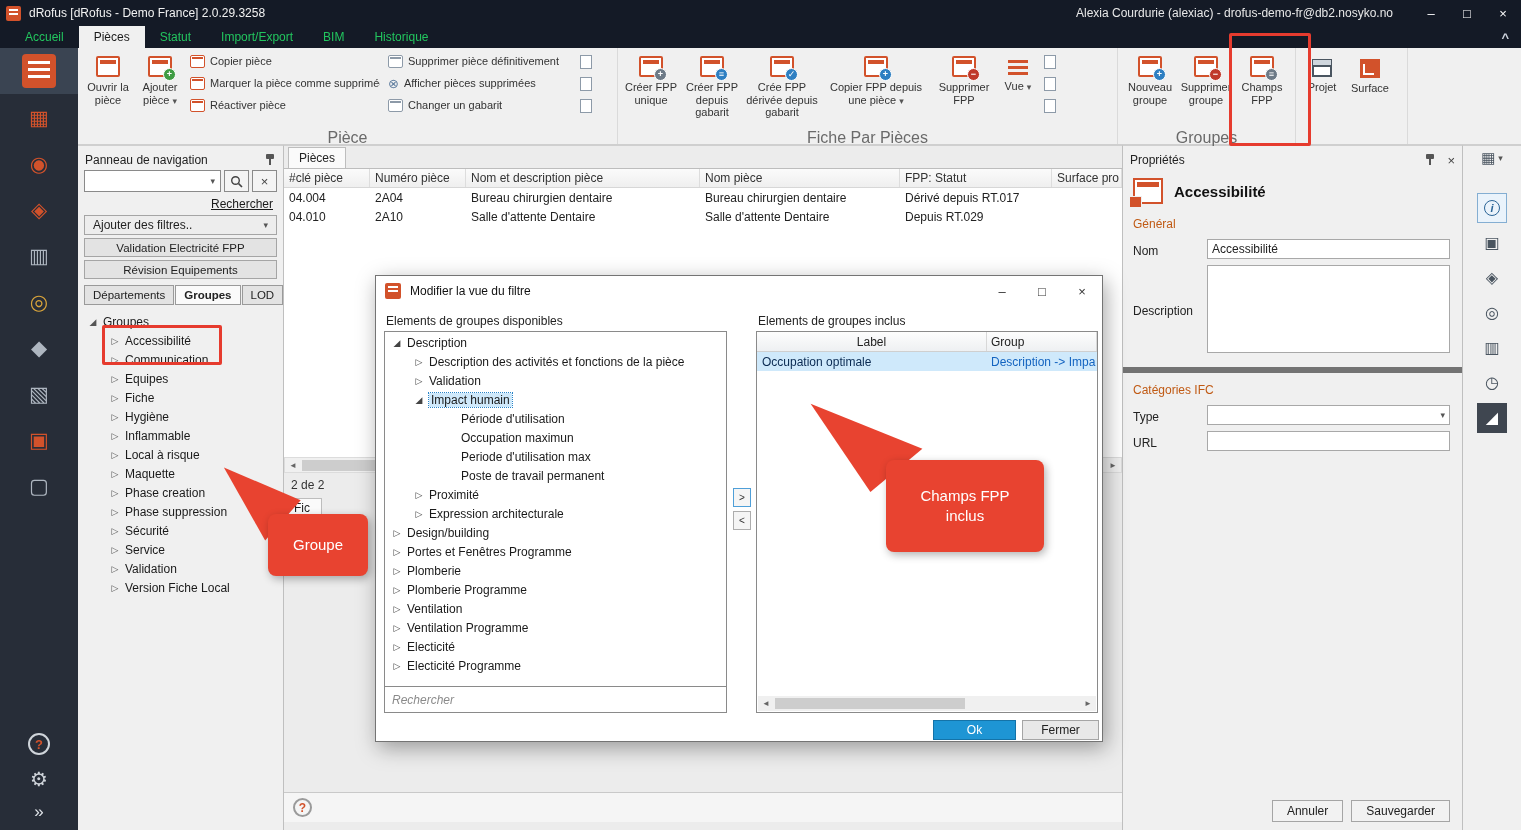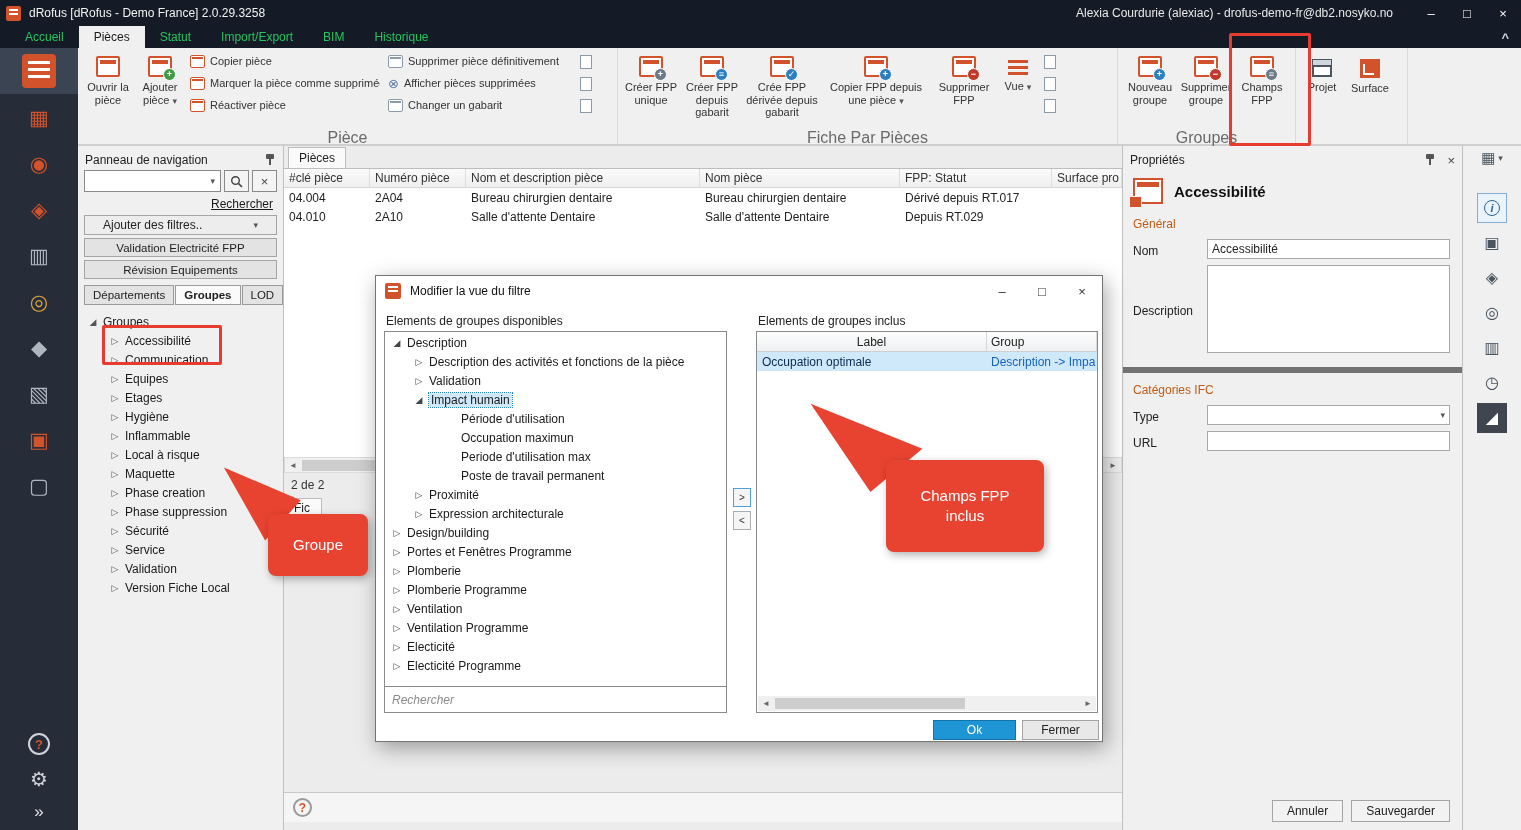--- a/index.html
+++ b/index.html
@@ -70,21 +70,21 @@
 .pin::after{content:"";position:absolute;top:6px;left:5px;width:2px;height:6px;background:#555}
 .xglyph{color:#444;font-size:13px}
 
 
 .navpanel{position:absolute;left:78px;top:145px;width:206px;bottom:0;background:#f0f0f0;border-right:1px solid #bfbfbf;border-top:1px solid #cfcfcf;z-index:3}
 .searchrow{display:flex;align-items:center;gap:3px;padding:2px 6px}
 .combo{flex:1;height:22px;background:#fff;border:1px solid #8a8a8a;display:flex;align-items:center;justify-content:flex-end;padding:0 5px;color:#555}
 .sqbtn{width:25px;height:22px;border:1px solid #8a8a8a;background:#f4f4f4;display:flex;align-items:center;justify-content:center;flex:0 0 auto}
 .searchlink{text-align:right;padding:3px 10px 4px}
 .searchlink span{text-decoration:underline;color:#1a1a1a}
-.addfilters{margin:0 6px;height:20px;border:1px solid #a5a5a5;background:#ededed;display:flex;align-items:center;padding:0 18px}
+.addfilters{margin:0 6px;height:20px;border:1px solid #a5a5a5;background:#ededed;display:flex;align-items:center;padding:0 8px}
 .addfilters .cap{margin-left:auto}
 .filterbtn{margin:3px 6px 0;height:19px;border:1px solid #a5a5a5;background:#e3e3e3;display:flex;align-items:center;justify-content:center;font-size:11.5px}
 .navtabs{display:flex;margin:6px 6px 0;gap:1px}
 .navtab{height:20px;border:1px solid #9a9a9a;background:#e3e3e3;display:flex;align-items:center;justify-content:center;padding:0 8px;font-size:11.5px}
 .navtab.active{background:#fafafa;font-weight:bold}
 .tree{margin-top:7px}
 .trow{height:19px;display:flex;align-items:center;gap:5px;padding-left:10px;font-size:12px;color:#1a1a1a}
 .trow .arr{width:10px;color:#555;font-size:9px;text-align:center;flex:0 0 auto}
 .trow.child{padding-left:32px}
 .trow.root .tl{text-decoration:underline}
@@ -424,21 +424,21 @@
       <div class="trow child">
           <span class="arr">▷</span>
           <span>Communication</span>
         </div>
       <div class="trow child">
           <span class="arr">▷</span>
           <span>Equipes</span>
         </div>
       <div class="trow child">
           <span class="arr">▷</span>
-          <span>Etages</span>
+          <span>Fiche</span>
         </div>
       <div class="trow child">
           <span class="arr">▷</span>
           <span>Hygiène</span>
         </div>
       <div class="trow child">
           <span class="arr">▷</span>
           <span>Inflammable</span>
         </div>
       <div class="trow child">

